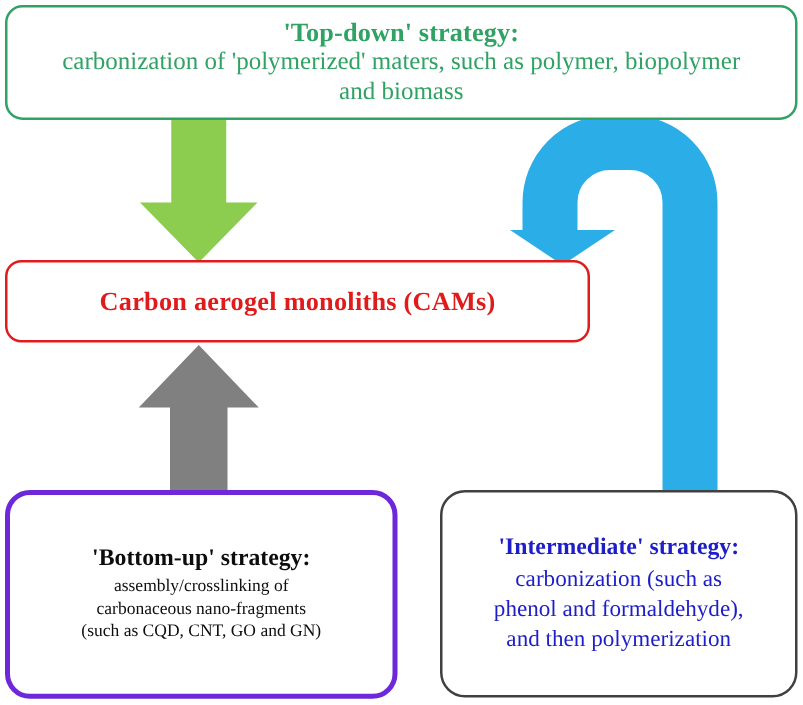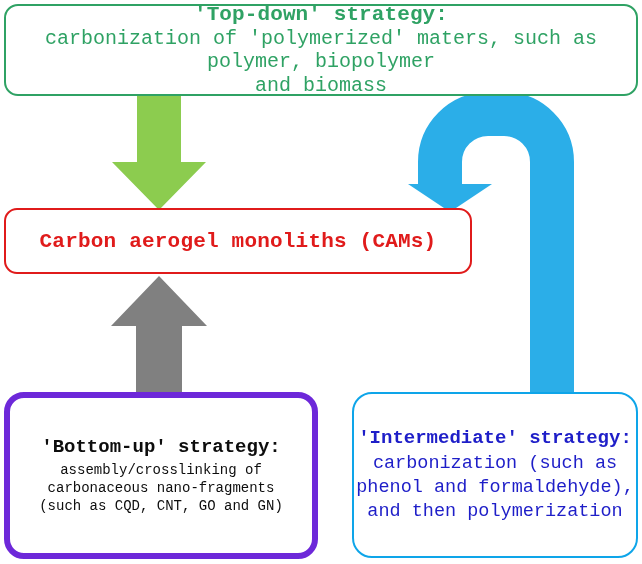--- a/index.html
+++ b/index.html
@@ -6,21 +6,21 @@
     margin: 0;
     padding: 0;
     background: #ffffff;
   }
   #canvas {
     position: relative;
     width: 642px;
     height: 564px;
     background: #ffffff;
     overflow: hidden;
-    font-family: Liberation Mono, monospace;
+    font-family: Liberation Serif, serif;
   }
 
   .box {
     position: absolute;
     box-sizing: border-box;
     background: #ffffff;
     display: flex;
     flex-direction: column;
     align-items: center;
     justify-content: center;
@@ -65,21 +65,21 @@
     font-weight: bold;
     letter-spacing: .2px;
   }
 
   
   #box-bottomup {
     left: 4px;
     top: 392px;
     width: 314px;
     height: 167px;
-    border: 6px solid #6d28d9;
+    border: 4px solid #6d28d9;
     border-radius: 20px;
     color: #0d0d0d;
     z-index: 5;
   }
   #box-bottomup .ttl {
     font-size: 19px;
     font-weight: bold;
     line-height: 1.3;
     margin-bottom: 1px;
   }
@@ -87,21 +87,21 @@
     font-size: 14px;
     line-height: 1.3;
   }
 
   
   #box-intermediate {
     left: 352px;
     top: 392px;
     width: 286px;
     height: 166px;
-    border: 2px solid #0ea5e9;
+    border: 2px solid #404040;
     border-radius: 20px;
     color: #1E1EC8;
     z-index: 5;
   }
   #box-intermediate .ttl {
     font-size: 19px;
     font-weight: bold;
     line-height: 1.3;
     margin-bottom: 1px;
   }

